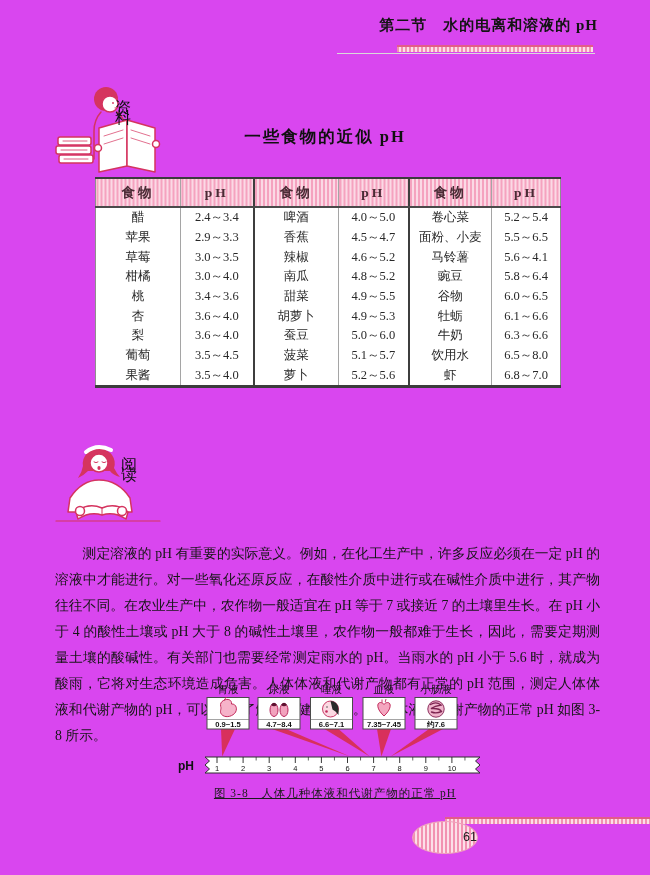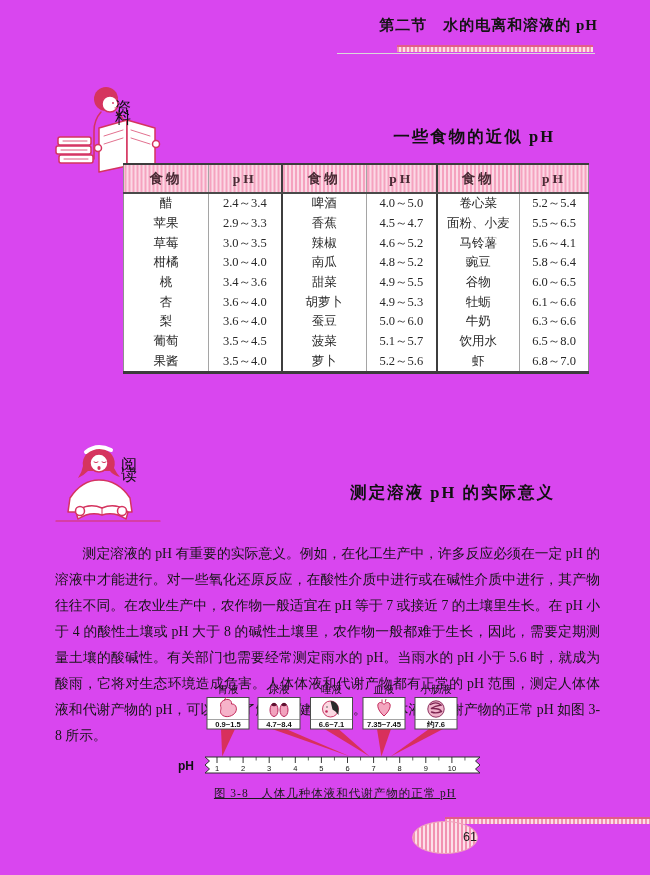--- a/index.html
+++ b/index.html
@@ -11,28 +11,28 @@
   .chapter{position:absolute;top:16px;left:250px;width:348px;text-align:right;
            font-size:15px;font-weight:bold;color:#141414;letter-spacing:1px;}
   .stripes{background:repeating-linear-gradient(90deg,#f291b1 0 2px,#fcdfe8 2px 4px);}
   .chapter-bar{position:absolute;top:45px;left:397px;width:196px;height:5px;
                border-top:2px solid #e25d88;}
   .chapter-underline{position:absolute;top:53px;left:337px;width:258px;height:1px;background:#d9d9d9;}
 
   
   .v-tag{position:absolute;writing-mode:vertical-rl;font-size:16px;color:#111;
          letter-spacing:10px;font-weight:normal;}
-  .sec-title{position:absolute;text-align:right;font-weight:bold;font-size:16.5px;
+  .sec-title{position:absolute;text-align:center;font-weight:bold;font-size:16.5px;
              color:#101010;letter-spacing:2px;}
   .illus{position:absolute;}
 
   
-  .food-table{position:absolute;left:95px;top:163px;width:465px;border-collapse:collapse;
+  .food-table{position:absolute;left:95px;top:177px;width:465px;border-collapse:collapse;
               table-layout:fixed;border:1px solid #8f8f8f;border-top:2px solid #3c3c3c;
-              border-bottom:3px solid #3c3c3c;background:#fff;margin-left:28px;}
+              border-bottom:3px solid #3c3c3c;background:#fff;}
   .food-table th{height:27px;font-size:13.5px;font-weight:bold;color:#4a2b35;
      background:repeating-linear-gradient(90deg,#f5a2bf 0 2px,#fbd9e5 2px 4px);
      border-bottom:2px solid #4a4a4a;padding:0;letter-spacing:3px;}
   .food-table td{height:19.7px;padding:0;font-size:12.5px;text-align:center;color:#282828;}
   .food-table th:nth-child(2n),.food-table td:nth-child(2n){border-left:1px solid #a5a5a5;}
   .food-table th:nth-child(3),.food-table td:nth-child(3),
   .food-table th:nth-child(5),.food-table td:nth-child(5){border-left:2px solid #3e3e3e;}
 
   
   .para{position:absolute;left:55px;top:527px;width:545px;font-size:13.8px;
@@ -185,21 +185,20 @@
       <ellipse cx="49" cy="32" rx="1.6" ry="2.1" fill="#d5345f" stroke="none"></ellipse>
       <path d="M20,62 Q32,44 49,44 Q68,44 80,62 L82,76 L18,76 Z" fill="#fff"></path>
       <path d="M26,76 Q38,66 52,72 Q66,66 78,76 L76,83 Q64,75 52,79 Q40,75 28,83 Z" fill="#fff"></path>
       <path d="M52,72 L52,79" stroke-width="1"></path>
       <circle cx="30" cy="75" r="4.5" fill="#fff"></circle>
       <circle cx="72" cy="75" r="4.5" fill="#fff"></circle>
       <path d="M6,85 H110" stroke-width="1.2"></path>
     </g>
   </svg>
   <div class="v-tag" style="left:118px;top:443px">阅读</div>
-  <div class="sec-title" style="left:55px;top:482px;width:500px">测定溶液 pH 的实际意义</div>
   <p class="para">测定溶液的 pH 有重要的实际意义。例如，在化工生产中，许多反应必须在一定 pH 的溶液中才能进行。对一些氧化还原反应，在酸性介质中进行或在碱性介质中进行，其产物往往不同。在农业生产中，农作物一般适宜在 pH 等于 7 或接近 7 的土壤里生长。在 pH 小于 4 的酸性土壤或 pH 大于 8 的碱性土壤里，农作物一般都难于生长，因此，需要定期测量土壤的酸碱性。有关部门也需要经常测定雨水的 pH。当雨水的 pH 小于 5.6 时，就成为酸雨，它将对生态环境造成危害。人体体液和代谢产物都有正常的 pH 范围，测定人体体液和代谢产物的 pH，可以帮助了解人的健康状况。一些体液和代谢产物的正常 pH 如图 3-8 所示。</p>
 
   <div class="figure-wrap">
     <svg width="360" height="122" viewBox="0 0 360 122">
         <polygon points="71,46 85,46 72.2,73.5" fill="#d8305c"></polygon>
         <polygon points="122,46 136,46 200.1,73.5" fill="#d8305c"></polygon>
         <polygon points="174.5,46 188.5,46 219.7,73.5" fill="#d8305c"></polygon>
         <polygon points="227,46 241,46 231.4,73.5" fill="#d8305c"></polygon>
         <polygon points="279,46 293,46 240.6,73.5" fill="#d8305c"></polygon>
         <path d="M55,74 L330,74 L325.5,78 L330,82 L325.5,86 L330,90 L55,90 L59.5,86 L55,82 L59.5,78 Z" fill="#fff" stroke="#2f2f2f" stroke-width="1"></path>

